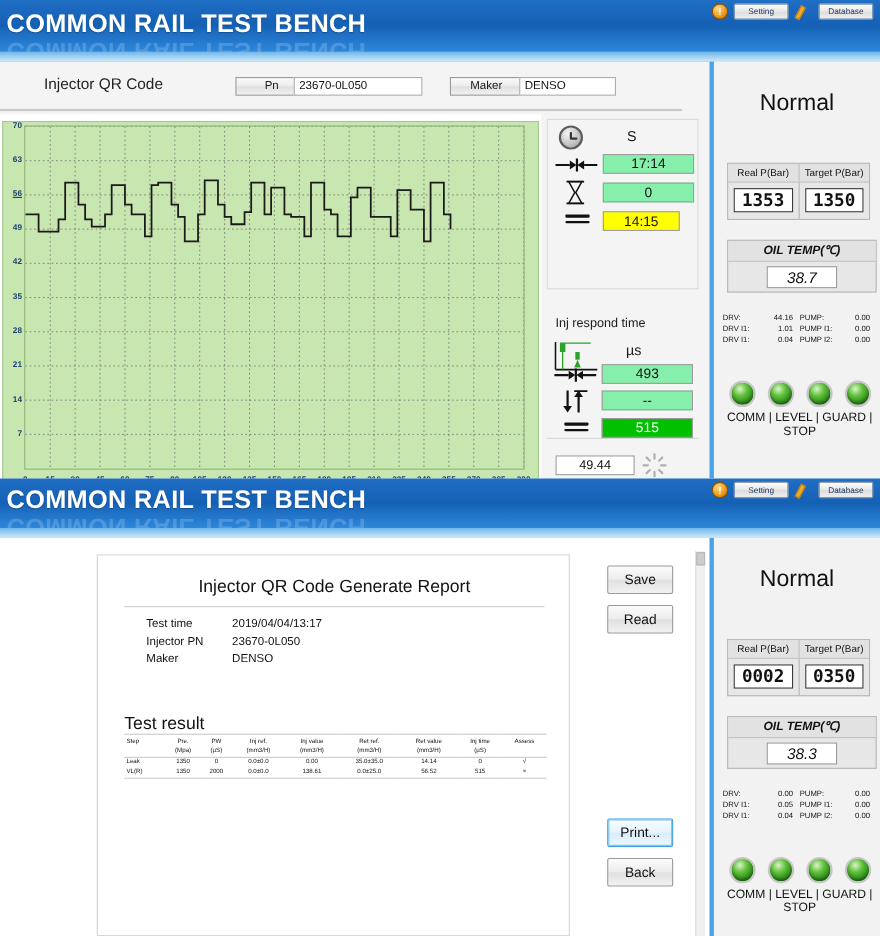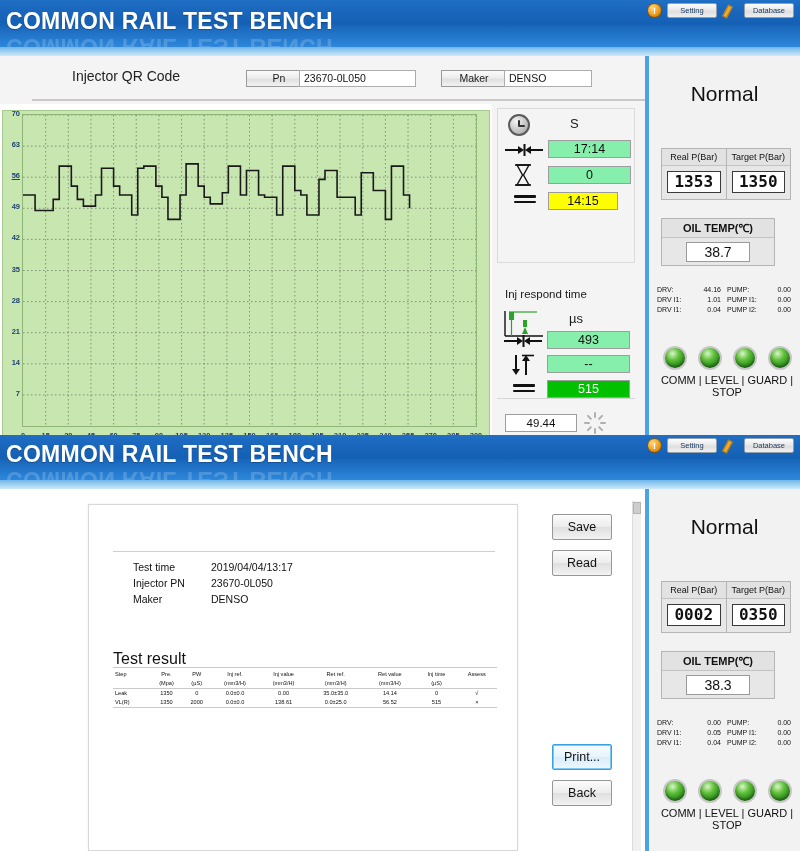--- a/index.html
+++ b/index.html
@@ -71,21 +71,21 @@
     min-width: 50px; height: 15px; padding: 0 7px;
     background: linear-gradient(to bottom, #fdfdfd, #e6e6e6 50%, #dcdcdc 51%, #efefef);
     border: 1px solid #8f9fae; border-radius: 2px;
     font-size: 7.5px; color: #15335c; line-height: 13px; text-align: center;
     white-space: nowrap;
   }
 
   
   .top-body { position: absolute; top: 56px; left: 0; width: 800px; height: 379px; background: #f4f4f4; }
 
-  .qr-bar { position: absolute; left: 0; top: 0; width: 645px; height: 46px; margin-left: 32px; }
+  .qr-bar { position: absolute; left: 0; top: 0; width: 645px; height: 46px; }
   .qr-label {
     position: absolute; left: 40px; top: 12px;
     font-size: 14px; color: #222;
   }
   .btn-flat {
     position: absolute; height: 17px; padding: 0 6px;
     background: linear-gradient(to bottom, #fafafa, #ececec 48%, #dfdfdf 52%, #f1f1f1);
     border: 1px solid #9a9a9a;
     font-size: 10.5px; color: #1a1a1a;
     line-height: 15px; text-align: center;
@@ -204,22 +204,22 @@
   }
   .gauge-val {
     margin: 5px 5px 0 5px; height: 22px;
     background: #ffffff; border: 1px solid #3a3a3a;
     font-family: "DejaVu Sans Mono", monospace;
     font-size: 16px; font-weight: bold; color: #111;
     text-align: center; line-height: 20px; letter-spacing: 0px;
   }
   .oil-group {
     position: absolute; left: 12px; top: 162px;
-    width: 114px; height: 48px;
-    background: #e7e7e7; border: 1px solid #b5b5b5;
+    width: 136px; height: 48px;
+    background: #e7e7e7; border: 1px solid #b5b5b5; font-style: italic;
   }
   .oil-hdr {
     height: 19px; font-size: 11px; font-weight: bold; color: #111;
     text-align: center; line-height: 18px;
     background: #e2e2e2; border-bottom: 1px solid #c2c2c2;
   }
   .oil-val {
     margin: 4px auto 0 auto; width: 64px; height: 20px;
     background: #ffffff; border: 1px solid #9a9a9a;
     font-size: 14px; color: #111; text-align: center; line-height: 18px;
@@ -560,20 +560,21 @@
         <div class="tb-btn">Setting</div>
         <div class="tb-pencil"></div>
         <div class="tb-btn">Database</div>
       </div>
       <div class="title-strip"></div>
     </div>
 
     <div class="bot-body">
 
       <div class="report-card">
+        <div class="rep-title">Injector QR Code Generate Report</div>
         <div class="rep-rule"></div>
         <div class="rep-rows" id="report-rows">
             <div class="rep-row">
               <div class="rep-k">Test time</div>
               <div class="rep-v">2019/04/04/13:17</div>
             </div>
             <div class="rep-row">
               <div class="rep-k">Injector PN</div>
               <div class="rep-v">23670-0L050</div>
             </div>

